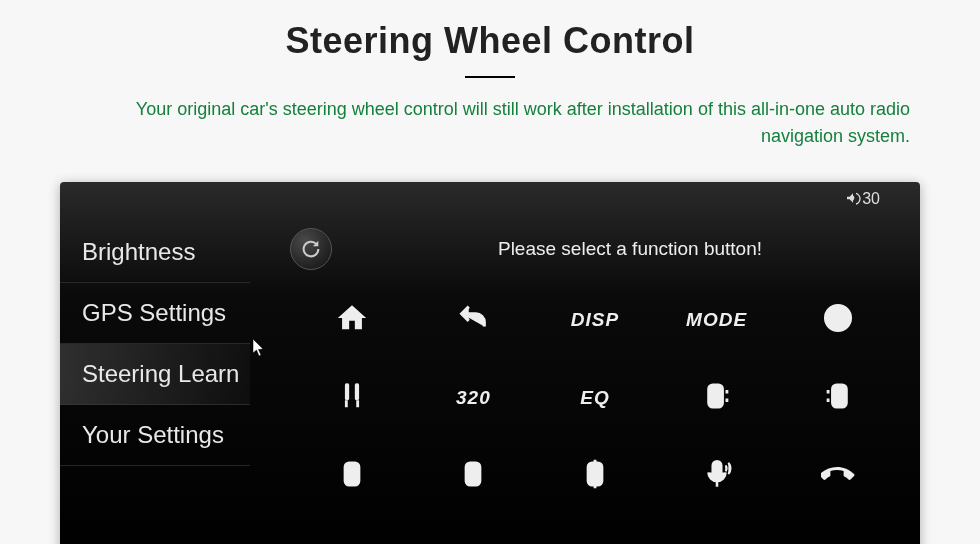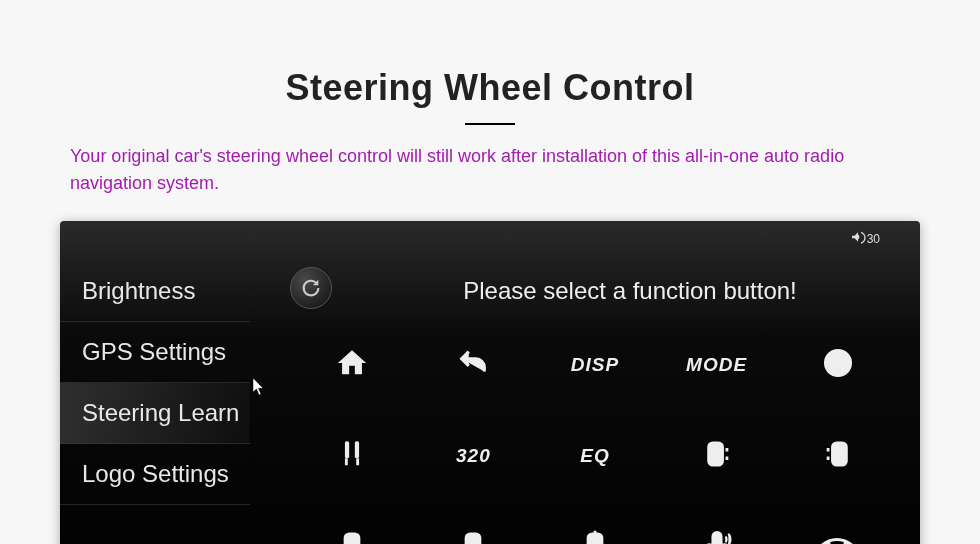--- a/index.html
+++ b/index.html
@@ -10,53 +10,51 @@
   font-family: Arial, Helvetica, sans-serif;
   overflow: hidden;
 }
 .page-title {
   text-align: center;
   font-size: 36px;
   font-weight: 700;
   color: #222;
   padding-top: 20px;
   letter-spacing: 0.5px;
-  margin-top: 47px;
 }
 .title-divider {
   width: 50px;
   height: 2px;
   background: #000;
   margin: 14px auto 18px;
 }
 .subtitle {
-  text-align: left;
-  color: #a21caf;
+  text-align: right;
+  color: #15803d;
   font-size: 18px;
   line-height: 1.5;
-  padding: 0 70px 24px;
+  padding: 0 70px 32px;
 }
 .device {
   margin: 0 auto;
   width: 860px;
   height: 380px;
   background: linear-gradient(180deg, #2a2a2a 0%, #0a0a0a 30%, #000 100%);
   border-radius: 4px;
   position: relative;
   overflow: hidden;
   box-shadow: 0 2px 12px rgba(0,0,0,0.3);
 }
 .statusbar {
   position: absolute;
   top: 8px;
   right: 40px;
   color: #ddd;
-  font-size: 12px;
-  display: flex;
-  align-items: center;
+  font-size: 16px;
+  display: flex;
   gap: 1px;
 }
 .vol-icon svg { width: 16px; height: 16px; }
 .screen {
   position: absolute;
   top: 36px;
   left: 0; right: 0; bottom: 0;
   display: flex;
 }
 .sidebar {
@@ -97,30 +95,30 @@
   border-radius: 50%;
   background: radial-gradient(circle at 35% 30%, #4a4a4a, #0f0f0f);
   border: 1px solid #555;
   display: flex;
   align-items: center;
   justify-content: center;
 }
 .refresh-btn svg { width: 22px; height: 22px; }
 .prompt {
   color: #eee;
-  font-size: 24px;
+  font-size: 19px;
   text-align: center;
   padding: 14px 0 24px 80px;
   font-weight: 300;
 }
 .grid {
   display: grid;
   grid-template-columns: repeat(5, 1fr);
   grid-template-rows: repeat(3, 72px);
-  gap: 19px 18px;
+  gap: 6px 18px;
   padding-left: 10px;
 }
 .fn {
   display: flex;
   align-items: center;
   justify-content: center;
   color: #eee;
 }
 .fn svg { width: 34px; height: 34px; fill: #eee; }
 .fn-text {
@@ -148,21 +146,21 @@
     </span>
     <span>30</span>
   </div>
 
   <div class="screen">
 
     <div class="sidebar">
       <div class="side-item">Brightness</div>
       <div class="side-item">GPS Settings</div>
       <div class="side-item active">Steering Learn</div>
-      <div class="side-item">Logo Settings</div>
+      <div class="side-item">Your Settings</div>
     </div>
 
     <div class="content">
 
       <div class="cursor">
         <svg viewBox="0 0 16 20">
             <path fill="#fff" stroke="#000" stroke-width="0.5" d="M1 1 L1 15 L4.5 12 L7 18 L9 17 L6.5 11.5 L11 11 Z"></path>
           </svg>
       </div>
 

